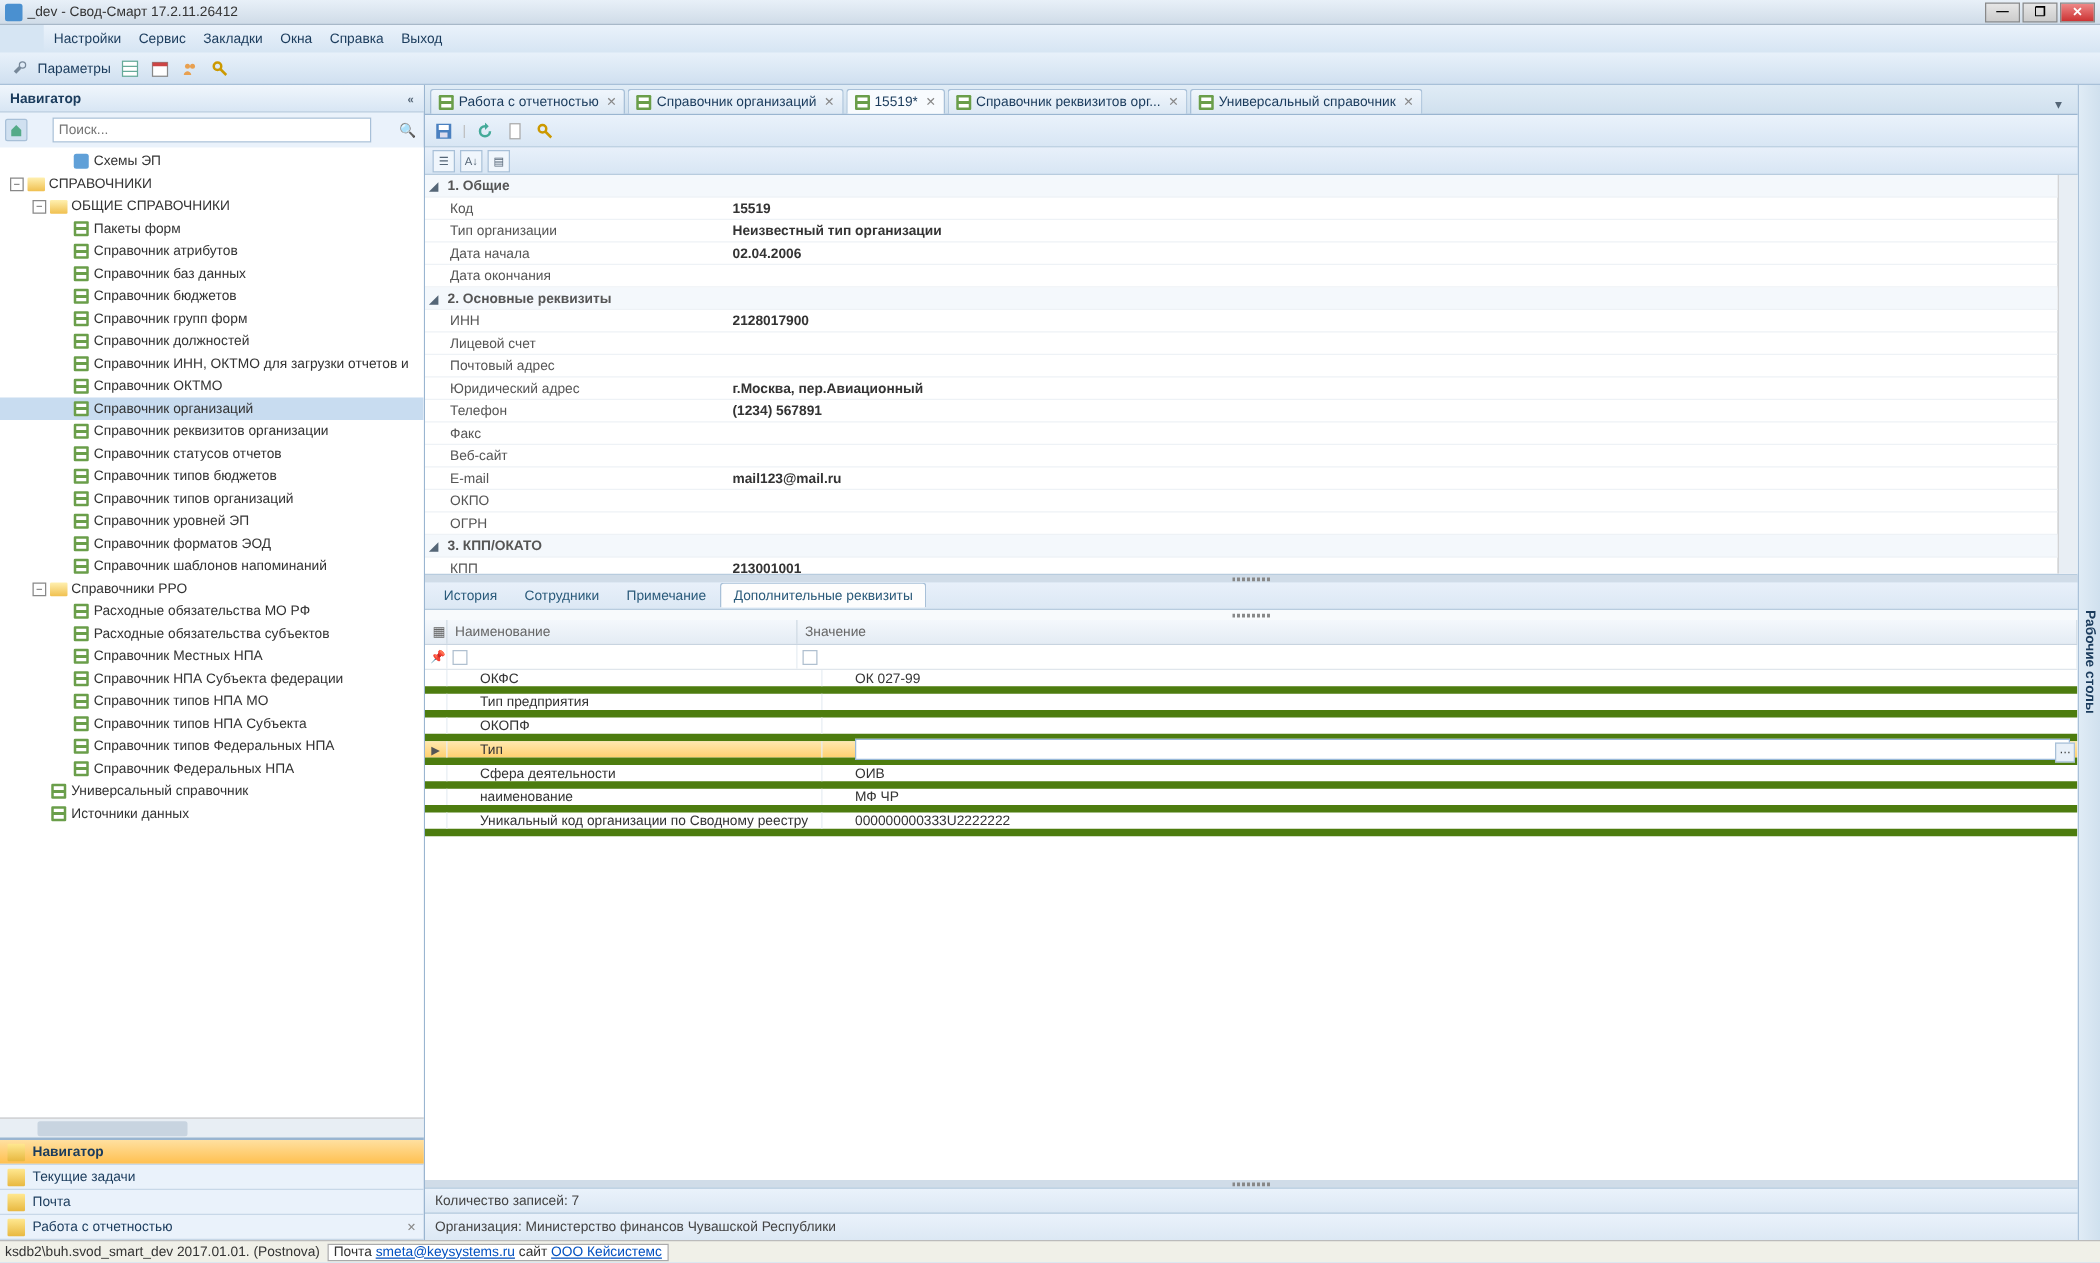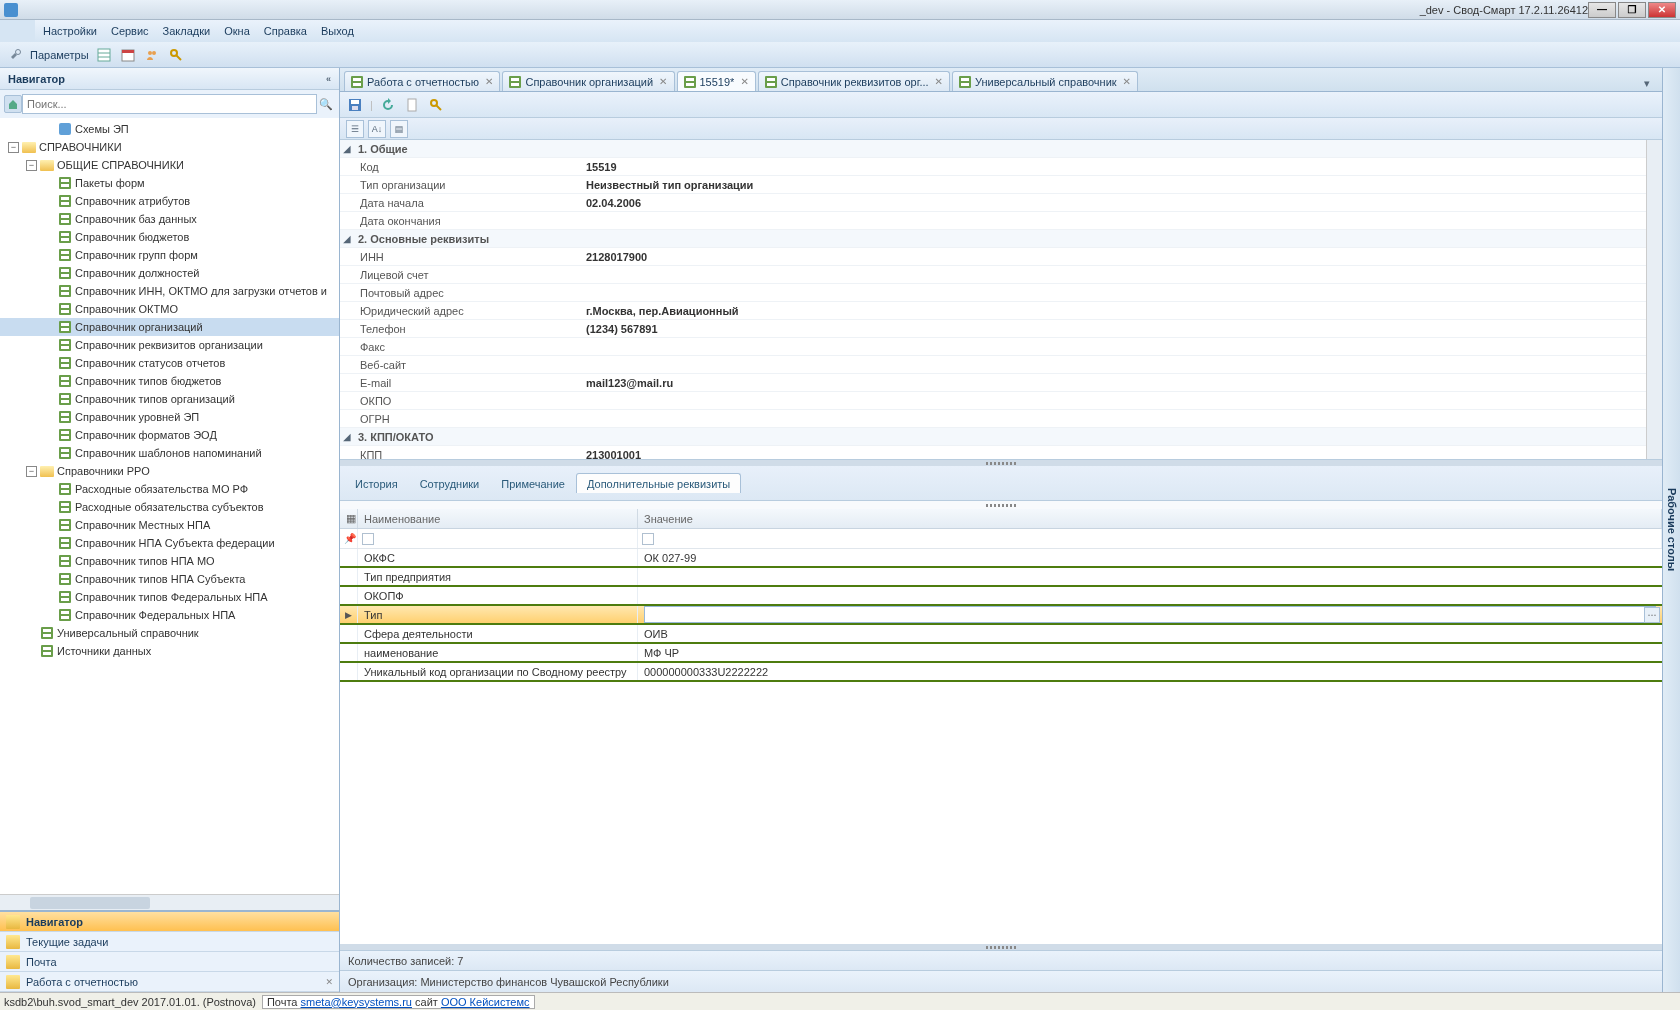--- a/index.html
+++ b/index.html
@@ -1,18 +1,18 @@
 <!DOCTYPE html>
 <html><head>
 <meta charset="utf-8">
 <style>
 * { margin: 0; padding: 0; box-sizing: border-box; font-family: Tahoma, Arial, sans-serif; font-size: 11px; }
 body { background: #d6e5f3; overflow: hidden; }
 
-.titlebar { height: 20px; background: linear-gradient(#e8f0f8,#d0dce8); display: flex; align-items: center; padding: 0 4px; border-bottom: 1px solid #a8b8c8; text-align: right; }
+.titlebar { height: 20px; background: linear-gradient(#e8f0f8,#d0dce8); display: flex; align-items: center; padding: 0 4px; border-bottom: 1px solid #a8b8c8; }
 .titlebar-icon { width: 14px; height: 14px; background: #4a90d0; border-radius: 2px; margin-right: 4px; }
 .titlebar-text { color: #333; flex: 1; }
 .win-btns { display: flex; gap: 2px; }
 .win-btn { width: 28px; height: 16px; border: 1px solid #888; display: flex; align-items: center; justify-content: center; cursor: pointer; font-weight: bold; font-size: 10px; }
 .win-min { background: linear-gradient(#e6e6e6,#ccc); }
 .win-max { background: linear-gradient(#e6e6e6,#ccc); }
 .win-close { background: linear-gradient(#e88,#c33); color: #fff; }
 
 .menubar { height: 22px; background: linear-gradient(#eaf2fb,#d6e5f3); display: flex; align-items: center; padding: 0 8px; gap: 14px; color: #1a3b5c; margin-left: 35px; }
 .menubar span { cursor: pointer; }
@@ -20,21 +20,21 @@
 .toolbar1 { height: 26px; background: linear-gradient(#e8f1fa,#d0e0f0); display: flex; align-items: center; padding: 0 6px; gap: 6px; border-bottom: 1px solid #a8c0d8; }
 .tb-btn { width: 18px; height: 18px; display: inline-flex; align-items: center; justify-content: center; cursor: pointer; }
 .tb-label { color: #1a3b5c; cursor: pointer; }
 
 .main { display: flex; height: calc(100vh - 20px - 22px - 26px - 18px); }
 
 
 .nav { width: 340px; background: #eaf2fb; border-right: 1px solid #9ab5d0; display: flex; flex-direction: column; }
 .nav-header { height: 22px; background: linear-gradient(#f0f6fc,#d8e6f4); display: flex; align-items: center; padding: 0 8px; font-weight: bold; color: #1a3b5c; border-bottom: 1px solid #b8ccde; }
 .nav-header .coll { margin-left: auto; cursor: pointer; font-size: 9px; color: #567; }
-.nav-search { height: 28px; display: flex; align-items: center; padding: 4px; gap: 0; }
+.nav-search { height: 28px; display: flex; align-items: center; padding: 4px; gap: 20px; }
 .nav-search-icon { width: 18px; height: 18px; background: #d0e0f0; border: 1px solid #a8c0d8; border-radius: 2px; cursor: pointer; display:flex;align-items:center;justify-content:center; }
 .nav-search input { flex: 1; height: 20px; border: 1px solid #a8c0d8; padding: 0 4px; background: #fff; }
 .nav-search-q { width: 18px; color: #888; display:flex;align-items:center;justify-content:center; }
 .tree { flex: 1; overflow: auto; background: #fff; padding: 2px 0; }
 .tree-item { display: flex; align-items: center; height: 18px; padding-left: var(--pad, 8px); cursor: pointer; white-space: nowrap; color: #333; }
 .tree-item.selected { background: #c8dcf0; }
 .tree-item .tgl { width: 11px; height: 11px; border: 1px solid #888; margin-right: 3px; display: inline-flex; align-items: center; justify-content: center; font-size: 9px; line-height: 1; background: #fff; color:#555; }
 .tree-item .sp { width: 14px; display: inline-block; }
 .tree-item .ic { width: 14px; height: 14px; margin-right: 3px; display: inline-flex; align-items:center; justify-content:center; }
 .ic-folder-open { background: linear-gradient(#fff0b0,#f0c050); border-radius: 1px; width:14px;height:11px; }
@@ -71,37 +71,37 @@
 .pg-group { background: #f4f8fc; font-weight: bold; color: #333; }
 .pg-group .arw { width: 14px; text-align: center; color: #567; font-size: 9px; }
 .pg-label { width: 240px; padding-left: 20px; color: #555; }
 .pg-group .pg-label { padding-left: 4px; }
 .pg-value { flex: 1; padding-left: 6px; font-weight: bold; color: #333; }
 .pg-vscroll { width: 16px; background: #e8eef4; border-left: 1px solid #ccc; }
 
 .splitter-h { height: 6px; background: #d0dce8; cursor: row-resize; display:flex;align-items:center;justify-content:center; }
 .splitter-dots { width: 30px; height: 3px; background: repeating-linear-gradient(90deg,#888 0 2px, transparent 2px 4px); }
 
-.subtabs { height: 22px; background: linear-gradient(#e8f0fa,#dce8f4); display: flex; align-items: center; padding: 17px 4px; border-bottom: 1px solid #b8ccde; }
+.subtabs { height: 22px; background: linear-gradient(#e8f0fa,#dce8f4); display: flex; align-items: flex-start; padding: 0 4px; border-bottom: 1px solid #b8ccde; }
 .subtab { height: 20px; padding: 0 10px; display: flex; align-items: center; cursor: pointer; color: #2a5a7a; border: 1px solid transparent; border-bottom: none; }
 .subtab.active { background: #fdfdfd; border-color: #a8c0d8; border-radius: 3px 3px 0 0; }
 
 .gridwrap { flex: 1; background: #fff; display: flex; flex-direction: column; overflow: hidden; }
 .grid-handle { height: 8px; display:flex;align-items:center;justify-content:center; background:#f8fafc; }
 .grid-header { height: 20px; display: flex; background: linear-gradient(#f4f8fc,#e4ecf4); border-bottom: 1px solid #c8d4e0; }
 .gh-cell { border-right: 1px solid #d0dae4; padding: 0 6px; display: flex; align-items: center; color: #666; }
 .gh-ind { width: 18px; }
 .gh-name { width: 280px; }
 .gh-val { flex: 1; }
 .grid-filter { height: 20px; display: flex; border-bottom: 1px solid #e0e6ec; }
 .gf-cell { border-right: 1px solid #e8eef4; display:flex;align-items:center; padding:0 4px; }
 .gf-pin { width:18px; color:#c33; font-size:10px; }
 .gf-box { width:12px;height:12px; border:1px solid #b0c0d0; background:#fff; }
 .grid-body { flex: 1; overflow: auto; }
-.grid-row { height: 19px; display: flex; border-bottom: 2px solid #4d7c0f; }
+.grid-row { height: 19px; display: flex; border-bottom: 6px solid #4d7c0f; gap: 20px; }
 .grid-row.sel { background: linear-gradient(#ffe8b0,#ffd070); }
 .gr-ind { width: 18px; border-right: 1px solid #e8eef4; display:flex;align-items:center;justify-content:center; color:#555; font-size:9px; }
 .gr-name { width: 280px; border-right: 1px solid #e8eef4; padding: 0 6px; display:flex;align-items:center; color: #333; }
 .gr-val { flex: 1; padding: 0 6px; display:flex;align-items:center; color: #333; position:relative; }
 .gr-val input { width: 100%; height: 17px; border: 1px solid #98b8d8; padding: 0 2px; }
 .gr-val .edbtn { position:absolute; right:2px; top:1px; width:16px;height:16px; background:#e8f0f8; border:1px solid #a8c0d8; cursor:pointer; display:flex;align-items:center;justify-content:center; font-size:9px; }
 
 .footer1 { height: 20px; background: linear-gradient(#eaf2fb,#dce8f4); border-top: 1px solid #b8ccde; display:flex;align-items:center; padding:0 8px; color:#444; }
 .footer2 { height: 22px; background: linear-gradient(#eaf2fb,#dce8f4); border-top: 1px solid #b8ccde; display:flex;align-items:center; padding:0 8px; color:#444; }
 

